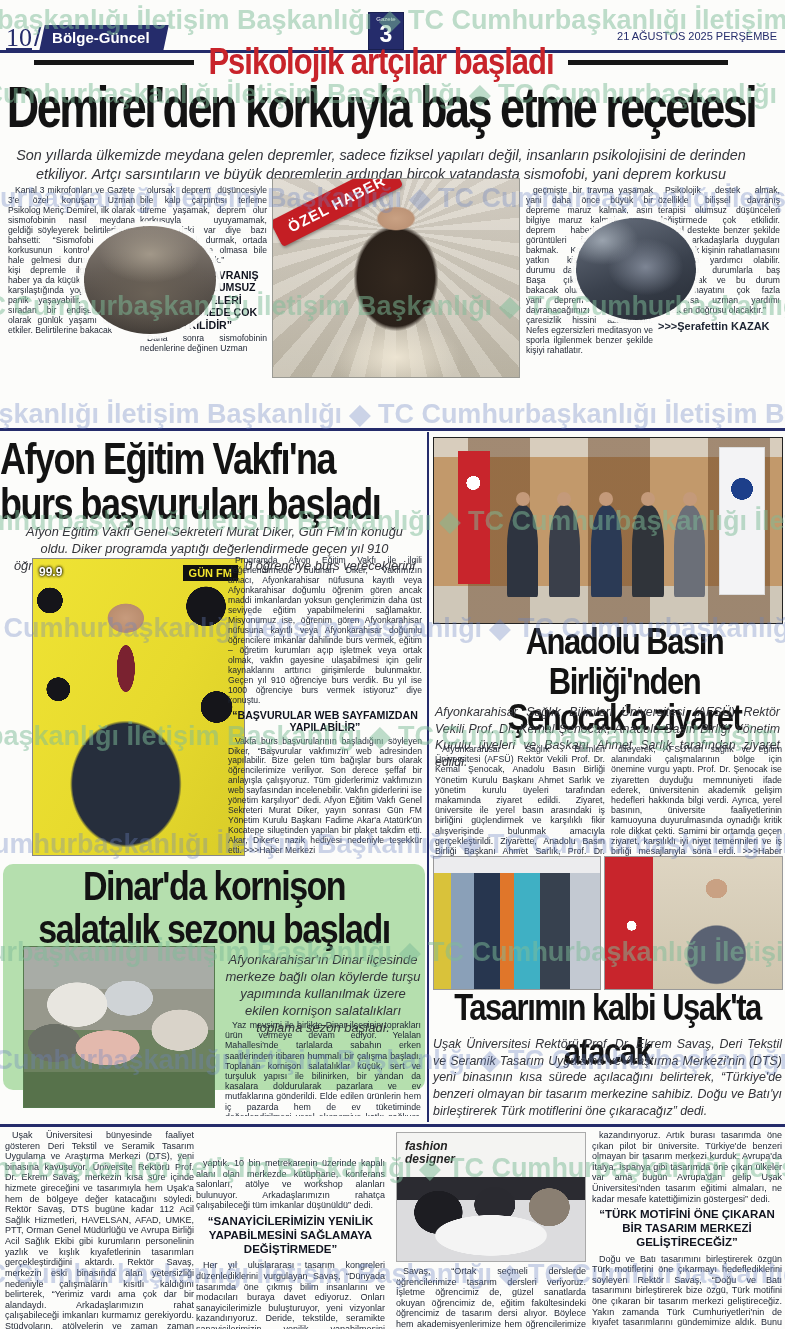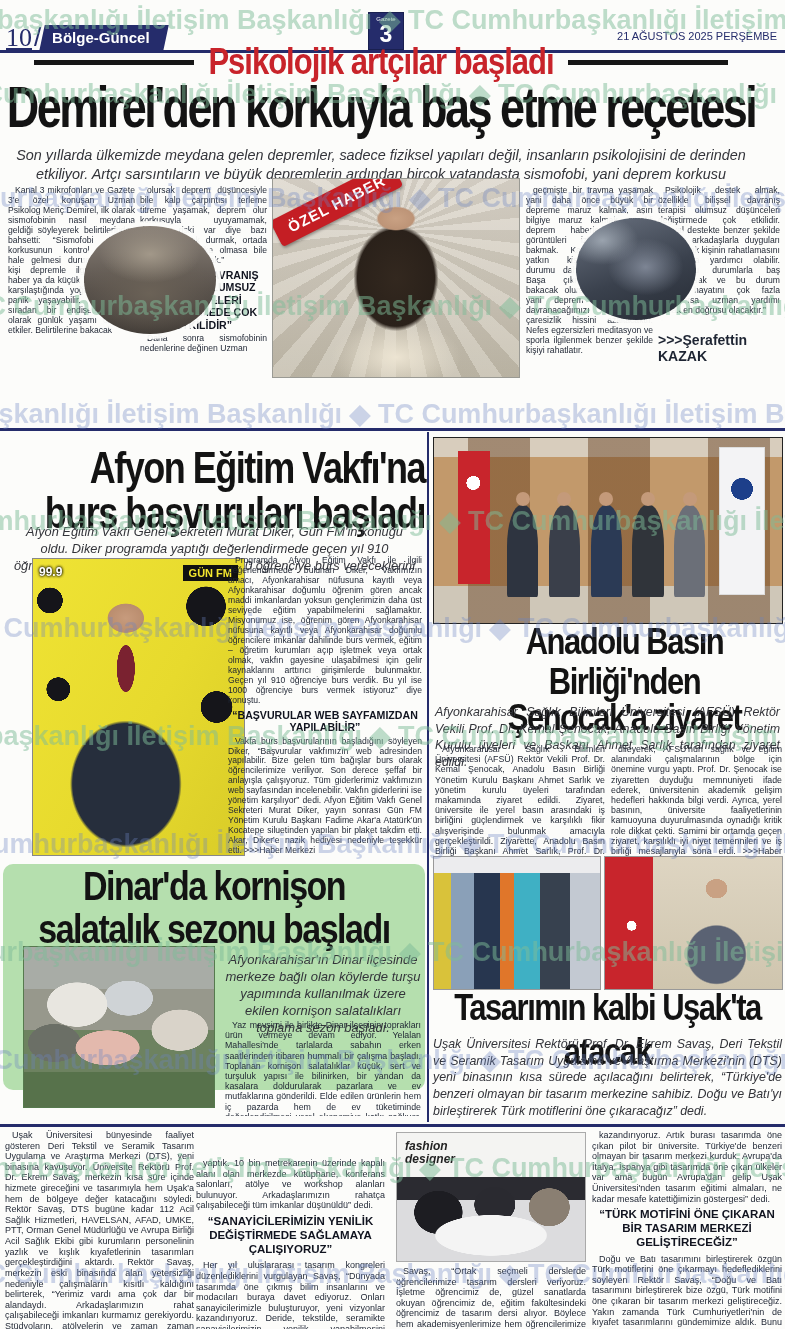--- a/index.html
+++ b/index.html
@@ -17,21 +17,21 @@
   .logo-box { position:absolute; left:368px; top:12px; width:36px; height:38px; background:#252c6b; color:#fff; text-align:center; border:1px solid #1a2050; }
   .logo-top { font-size:6px; line-height:8px; display:block; margin-top:2px; }
   .logo-num { font-size:23px; font-weight:bold; line-height:22px; display:block; }
   .mast-date { position:absolute; right:8px; top:30px; font-size:11px; font-weight:normal; color:#252c6b; letter-spacing:0; }
 
   
   .bt { font-size:8.6px; line-height:1.16; text-align:justify; color:#1d2432; margin:0 0 2px 0; text-indent:7px; }
   .bt9 { font-size:9px; line-height:1.18; text-align:justify; color:#1d2432; margin:0 0 2px 0; text-indent:7px; }
   .sh { font-weight:bold; text-align:center; font-size:10.6px; line-height:1.18; color:#10131f; margin:3px 0; }
   .sh-lg { font-weight:bold; text-align:center; font-size:11.5px; line-height:1.2; color:#10131f; margin:4px 0; }
-  .byline { font-weight:bold; font-size:14px; color:#1d2432; margin-top:16px; }
+  .byline { font-weight:bold; font-size:11px; color:#1d2432; margin-top:4px; }
   .deck { font-style:italic; color:#33343a; }
   .cond { display:inline-block; font-weight:bold; color:#131313; transform-origin:center; }
   .col-abs { position:absolute; overflow:hidden; }
 
   
   .a1 { position:absolute; left:0; top:36px; width:762px; height:374px; }
   .a1-kicker { position:absolute; top:8px; left:0; width:100%; display:flex; align-items:center; justify-content:center; gap:14px; }
   .kbar { width:160px; height:5px; background:#161616; }
   .ktext { font-size:31px; letter-spacing:-1px; color:#c8232a; font-weight:bold; display:inline-block; transform:scaleY(1.18); }
   .a1-headline { position:absolute; top:46px; left:0; width:100%; text-align:center; height:58px; }
@@ -62,21 +62,21 @@
       linear-gradient(180deg, #dcd6cb 0%, #cfc8ba 55%, #c2bbaa 100%); }
   .stamp { position:absolute; left:-4px; top:10px; transform:rotate(-27deg); background:#c41e24; color:#fff; font-weight:bold; font-size:15px; letter-spacing:1px; padding:6px 14px; border-radius:4px; box-shadow:0 2px 3px rgba(0,0,0,.35); }
   .a1-cap { position:absolute; left:272px; top:196px; width:248px; column-count:2; column-gap:10px; font-size:8.6px; line-height:1.2; color:#1d2432; text-align:justify; }
 
   .hdiv1 { position:absolute; left:0; top:428px; width:785px; height:3px; background:#252c6b; }
   .vdiv { position:absolute; left:427px; top:432px; width:2px; height:690px; background:#252c6b; }
   .hdiv2 { position:absolute; left:0; top:1124px; width:785px; height:3px; background:#252c6b; }
 
   
   .a2 { position:absolute; left:0; top:432px; width:425px; height:430px; }
-  .a2-headline { position:absolute; top:17px; left:0; width:100%; text-align:right; line-height:38px; }
+  .a2-headline { position:absolute; top:8px; left:0; width:100%; text-align:left; line-height:38px; }
   .a2-headline .cond { font-size:36px; letter-spacing:-1.5px; transform:scaleY(1.22); }
   .a2-deck { position:absolute; top:92px; left:12px; right:8px; text-align:center; font-size:12.8px; line-height:1.32; }
   .ph-gunfm { left:8px; top:126px; width:213px; height:298px; border:1px solid #888;
     background:
       radial-gradient(ellipse 14% 8% at 44% 20%, #c79b7d 0%, #ba8d6e 60%, rgba(0,0,0,0) 63%),
       radial-gradient(ellipse 7% 13% at 44% 37%, #7a2230 0 60%, rgba(0,0,0,0) 62%),
       radial-gradient(ellipse 42% 34% at 44% 76%, #262e3c 0 60%, rgba(0,0,0,0) 63%),
       radial-gradient(circle 20px at 82% 16%, #15151a 0 98%, rgba(0,0,0,0) 100%),
       radial-gradient(circle 16px at 87% 50%, #15151a 0 98%, rgba(0,0,0,0) 100%),
       radial-gradient(circle 13px at 8% 14%, #15151a 0 98%, rgba(0,0,0,0) 100%),
@@ -274,21 +274,21 @@
     </div>
     <div class="a5-deck deck">Uşak Üniversitesi Rektörü Prof. Dr. Ekrem Savaş, Deri Tekstil ve Seramik Tasarım Uygulama ve Araştırma Merkezi'nin (DTS) yeni binasının kısa sürede açılacağını belirterek, “Türkiye'de benzeri olmayan bir tasarım merkezine sahibiz. Doğu ve Batı'yı birleştirerek Türk motiflerini öne çıkaracağız” dedi.</div>
   </div>
 
   <div class="bottom">
     <div class="col-abs bc1">
       <p class="bt9">Uşak Üniversitesi bünyesinde faaliyet gösteren Deri Tekstil ve Seramik Tasarım Uygulama ve Araştırma Merkezi (DTS), yeni binasına kavuşuyor. Üniversite Rektörü Prof. Dr. Ekrem Savaş, merkezin kısa süre içinde hizmete gireceğini ve tasarımıyla hem Uşak'a hem de bölgeye değer katacağını söyledi. Rektör Savaş, DTS bugüne kadar 112 Acil Sağlık Hizmetleri, HAVELSAN, AFAD, UMKE, PTT, Orman Genel Müdürlüğü ve Avrupa Birliği Acil Sağlık Ekibi gibi kurumların personelinin yazlık ve kışlık kıyafetlerinin tasarımları gerçekleştirdiğini aktardı. Rektör Savaş, merkezin eski binasında alan yetersizliği nedeniyle çalışmaların kısıtlı kaldığını belirterek, “Yerimiz vardı ama çok dar bir alandaydı. Arkadaşlarımızın rahat çalışabileceği imkanları kurmamız gerekiyordu. Stüdyoların, atölyelerin ve zaman zaman deneylerin yapılabileceği alanların olması lazımdı. Buna uygun olarak gerçekten güçlü bir mimariyle yeni bir bina</p>
     </div>
     <div class="col-abs bc2">
       <p class="bt9">yaptık. 10 bin metrekarenin üzerinde kapalı alanı olan merkezde kütüphane, konferans salonları, atölye ve workshop alanları bulunuyor. Arkadaşlarımızın rahatça çalışabileceği tüm imkanlar düşünüldü” dedi.</p>
-      <h4 class="sh-lg">“SANAYİCİLERİMİZİN YENİLİK DEĞİŞTİRMEDE SAĞLAMAYA ÇALIŞIYORUZ”</h4>
+      <h4 class="sh-lg">“SANAYİCİLERİMİZİN YENİLİK YAPABİLMESİNİ SAĞLAMAYA DEĞİŞTİRMEDE”</h4>
       <p class="bt9">Her yıl uluslararası tasarım kongreleri düzenlediklerini vurgulayan Savaş, “Dünyada tasarımda öne çıkmış bilim insanlarını ve modacıları buraya davet ediyoruz. Onları sanayicilerimizle buluşturuyor, yeni vizyonlar kazandırıyoruz. Deride, tekstilde, seramikte sanayicilerimizin yenilik yapabilmesini sağlamaya çalışıyoruz” diye konuştu. Uşak Üniversitesi'nin “misyon üniversite” vizyonu doğrultusunda tasarım kültürünü hem bölgeye hem de üniversite içine yaymaya çalıştıklarını belirten</p>
     </div>
     <div class="col-abs bc3">
       <div class="ph ph-studio">
         <span class="studio-sign">fashion designer</span>
       </div>
       <div class="bc3-text">
         <p class="bt9">Savaş, “Ortak seçmeli derslerde öğrencilerimize tasarım dersleri veriyoruz. İşletme öğrencimiz de, güzel sanatlarda okuyan öğrencimiz de, eğitim fakültesindeki öğrencimiz de tasarım dersi alıyor. Böylece hem akademisyenlerimize hem öğrencilerimize tasarım bilincini</p>
       </div>
     </div>

